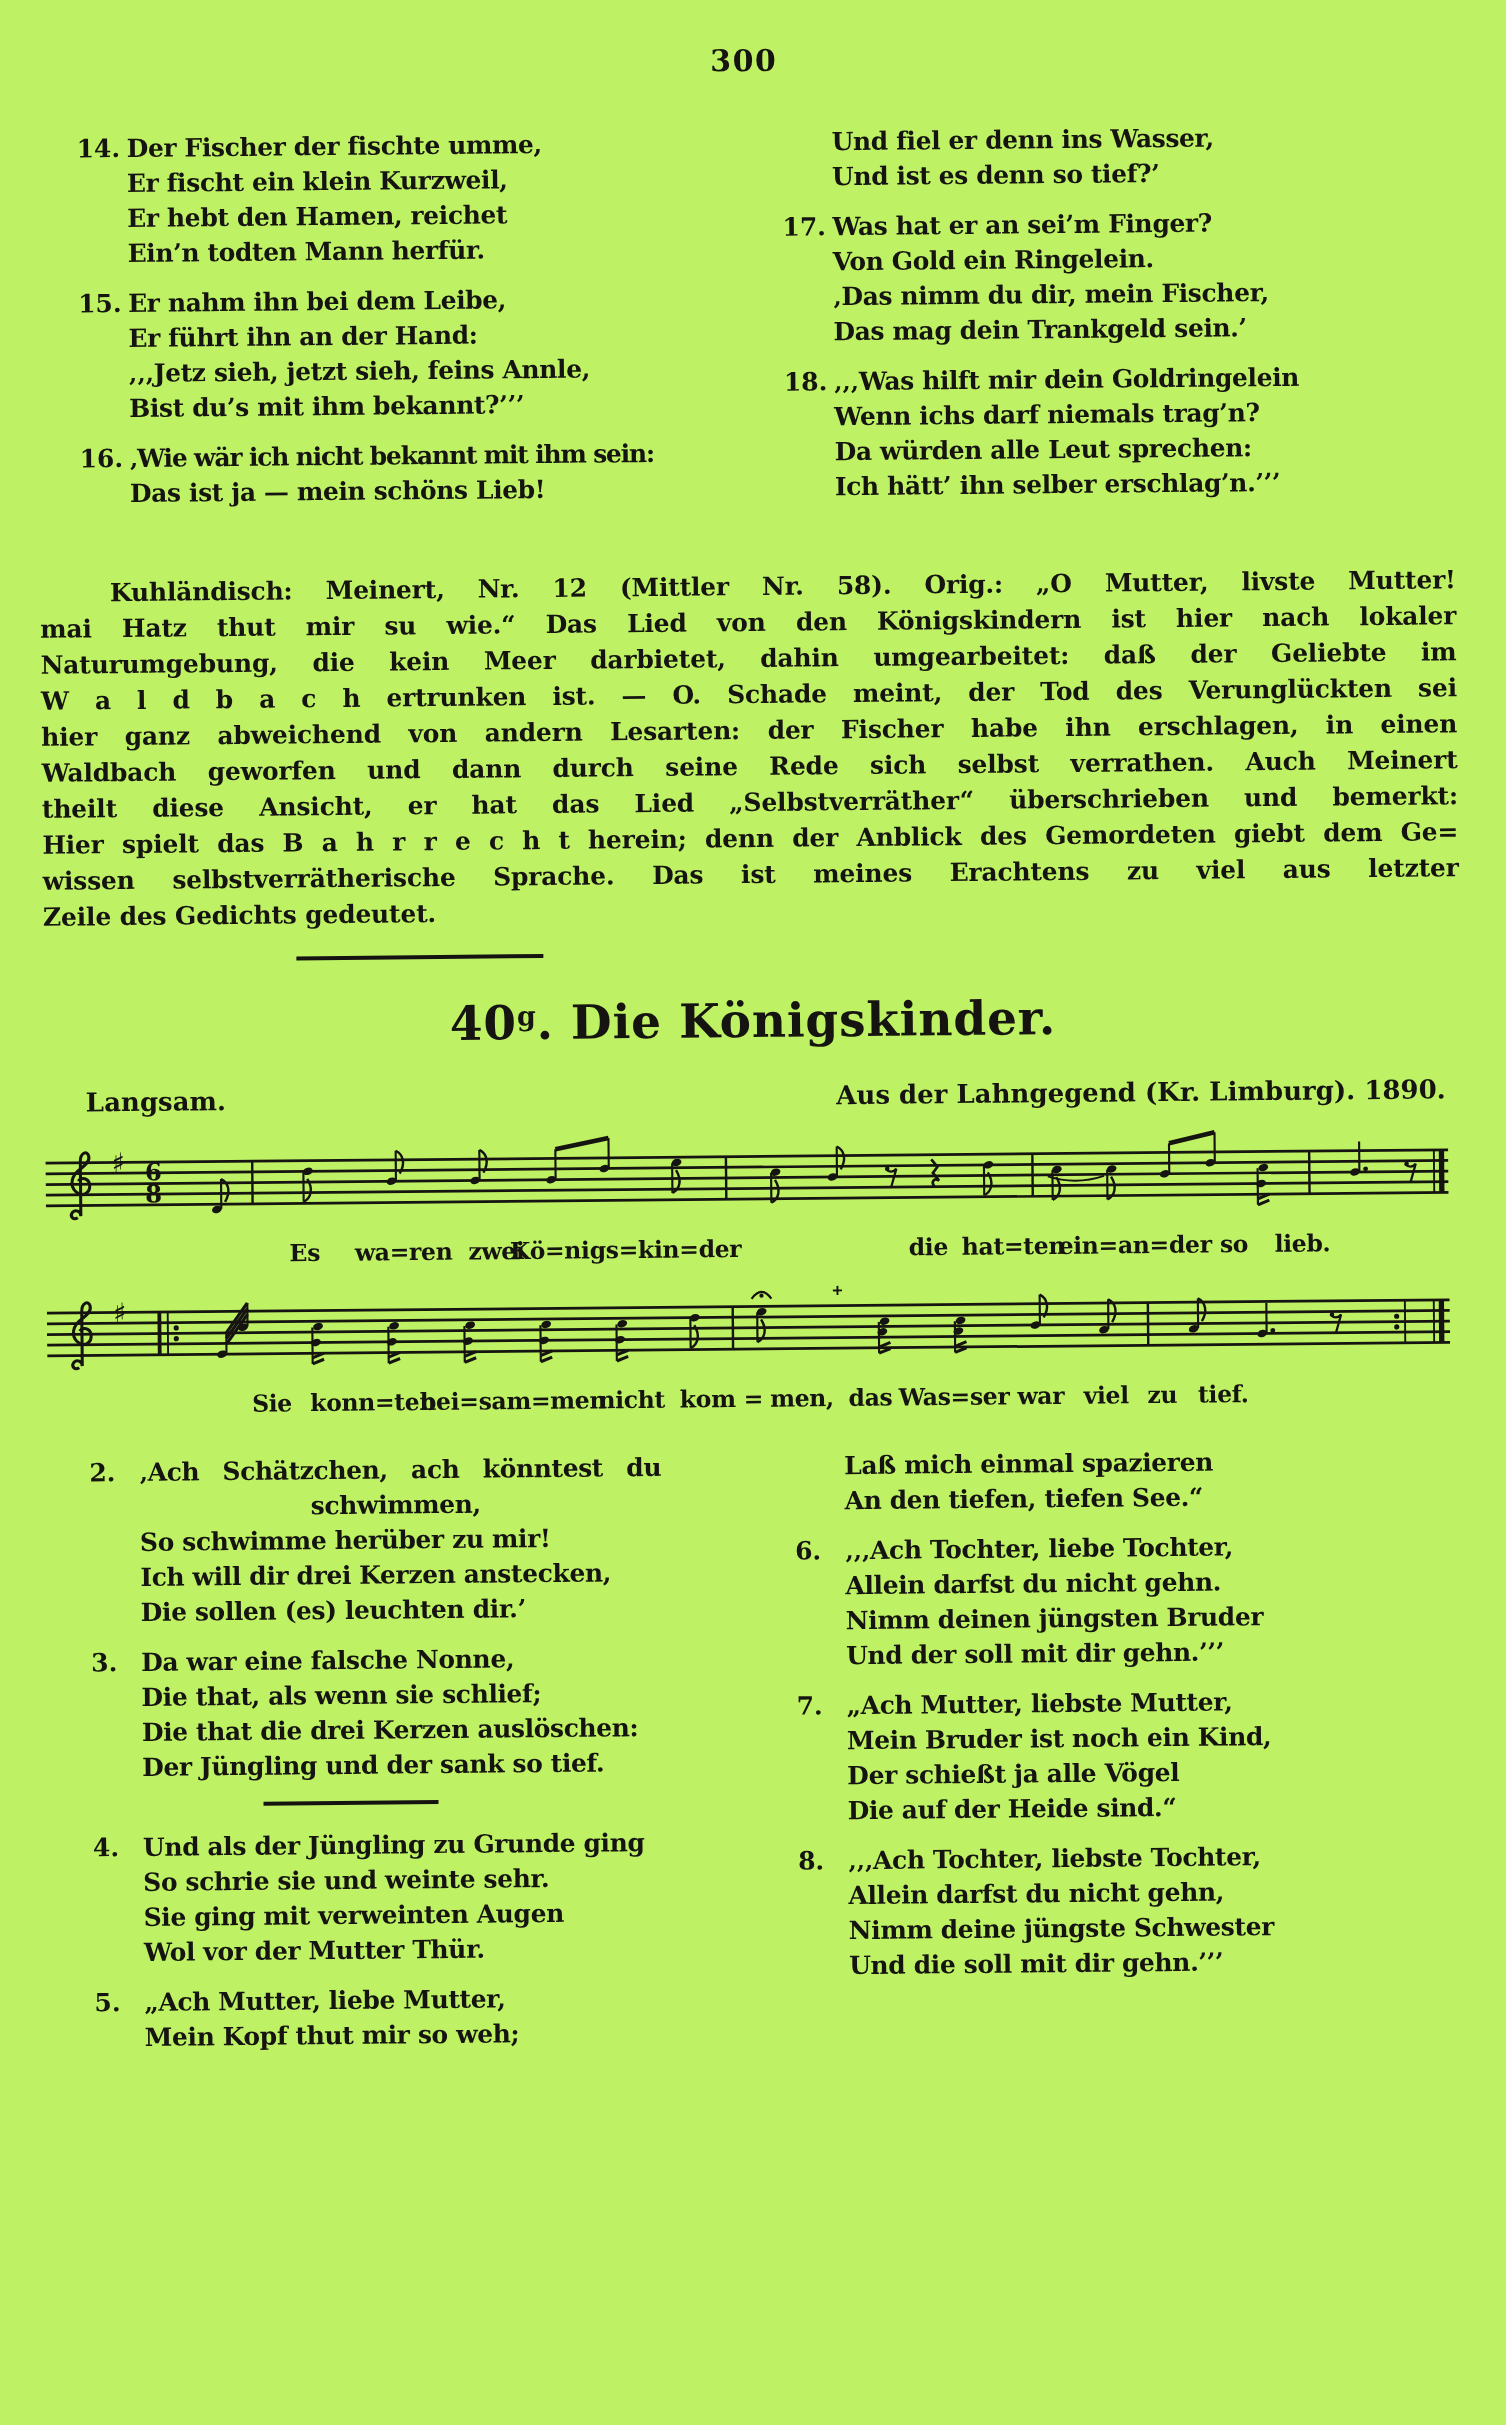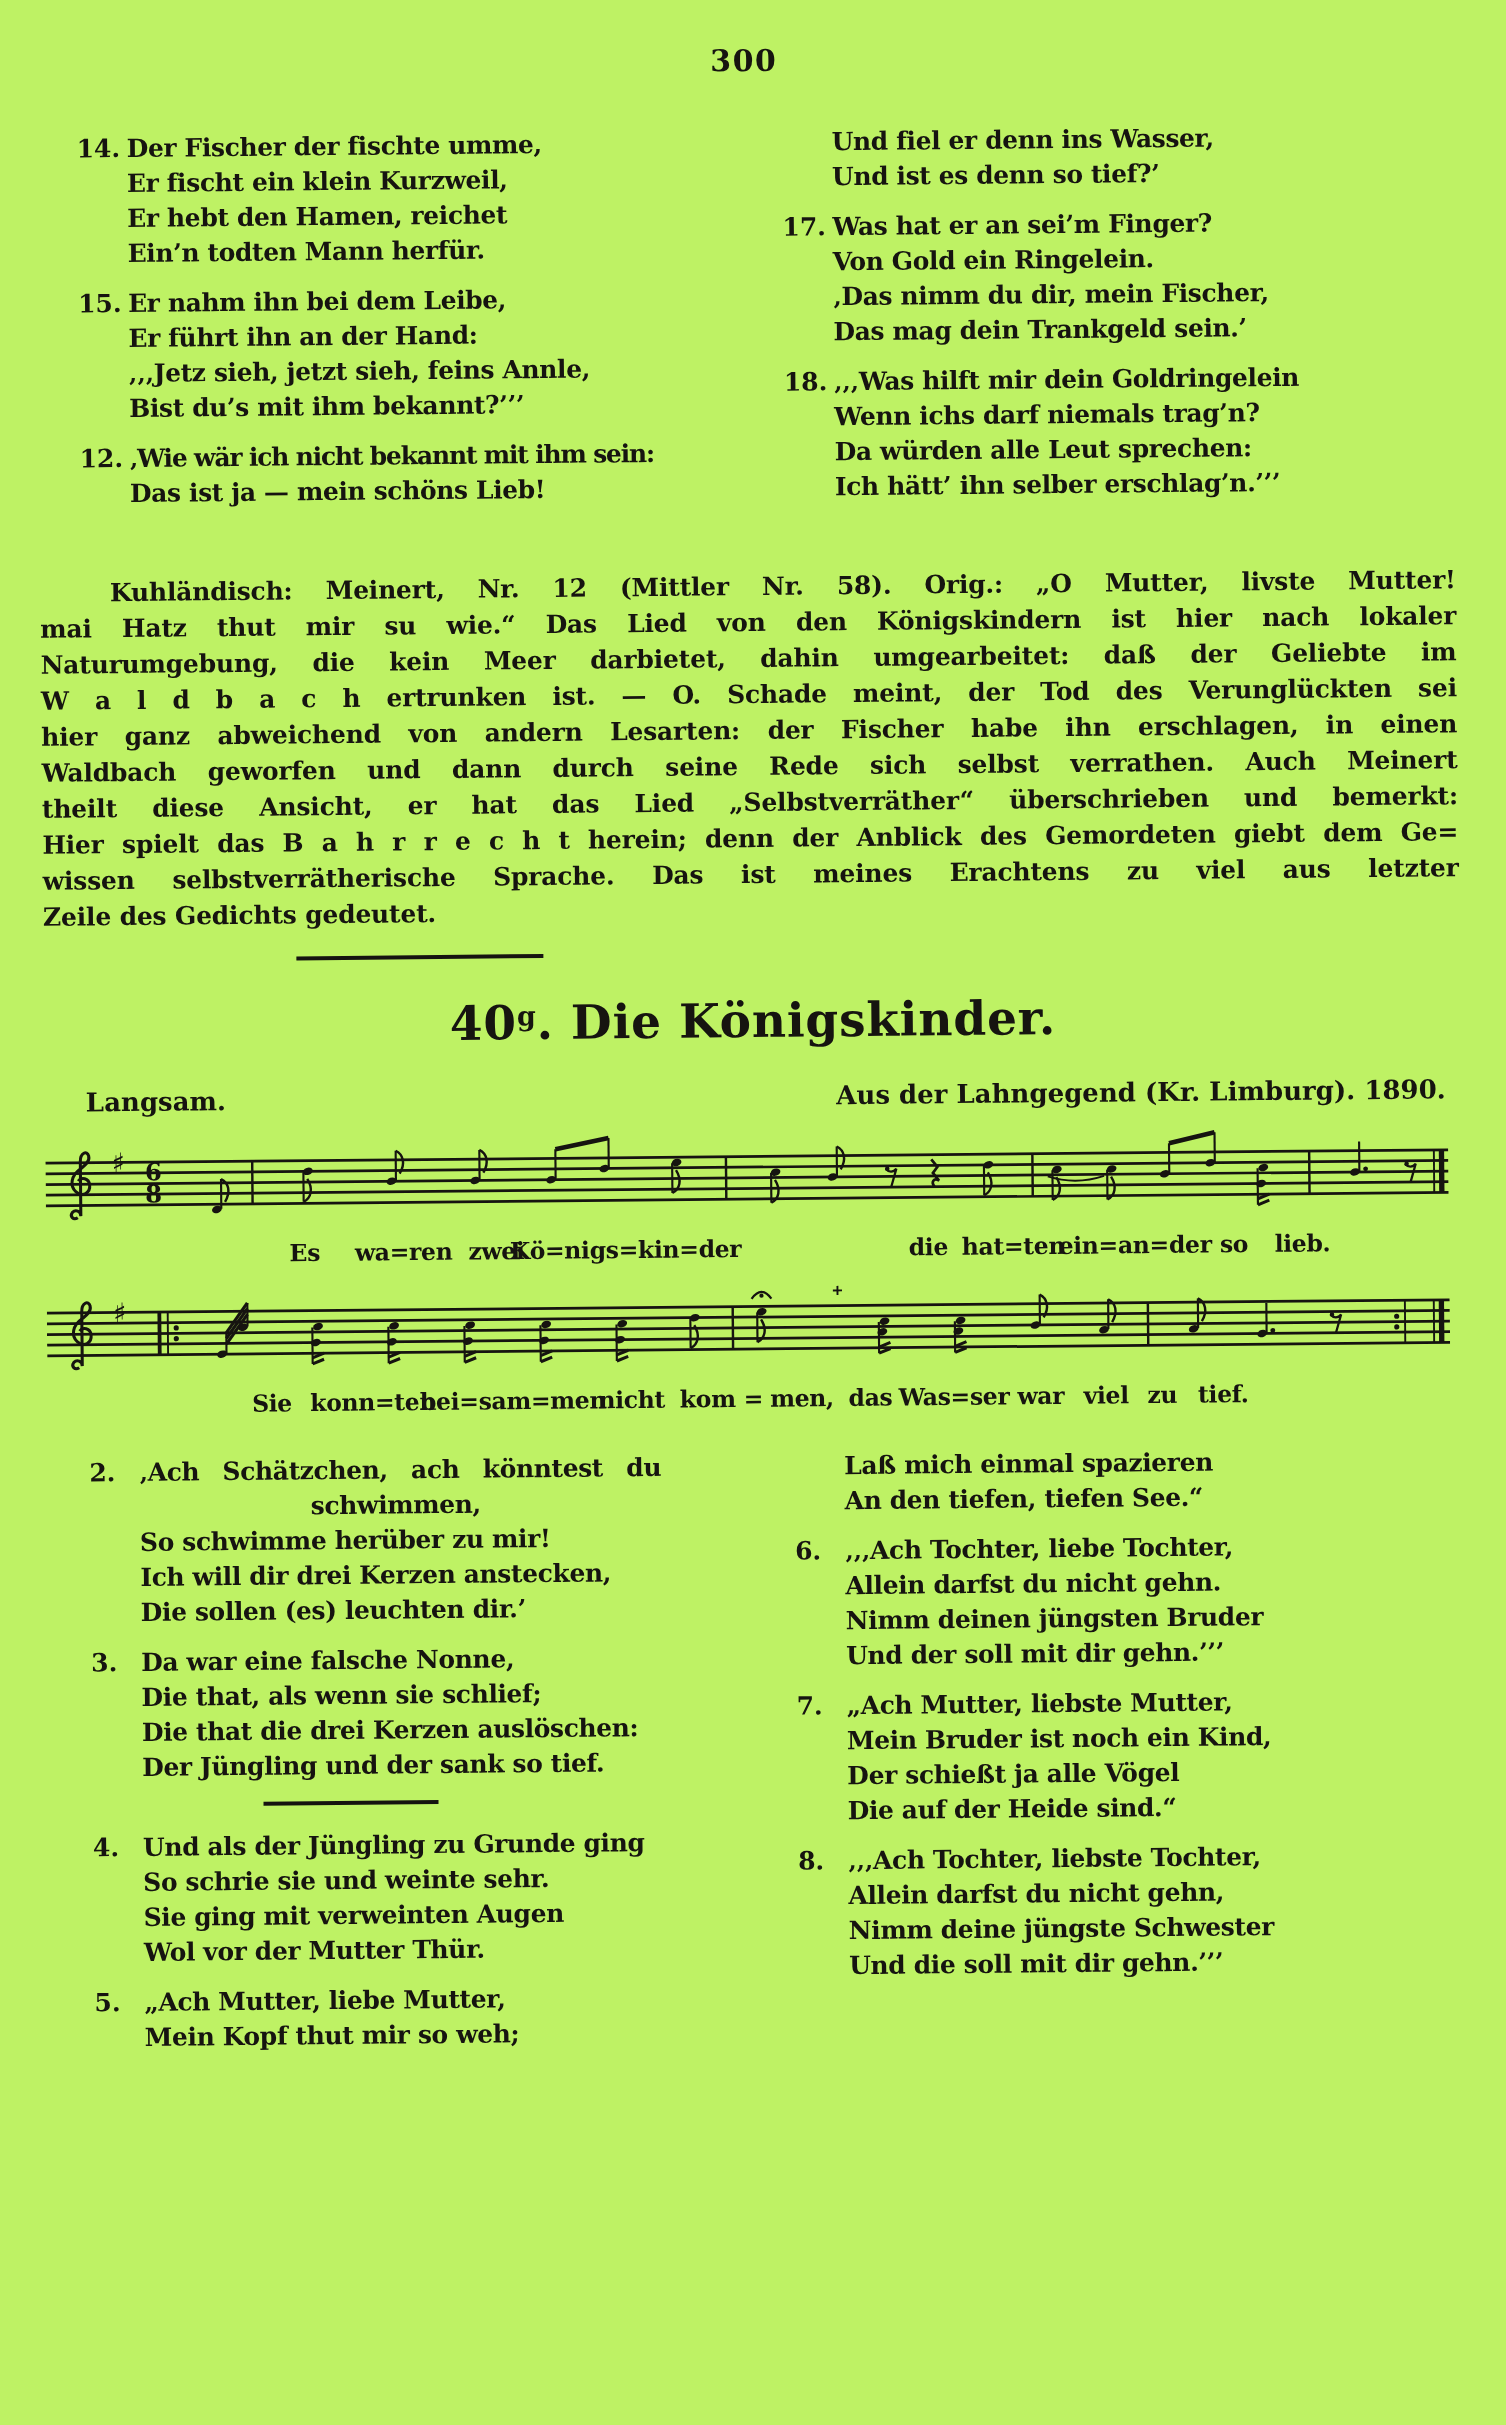--- a/index.html
+++ b/index.html
@@ -54,21 +54,21 @@
           <div class="verse">
             <div class="vnum">15.</div>
             <div class="vlines">
               <div class="vline">Er nahm ihn bei dem Leibe,</div>
               <div class="vline">Er führt ihn an der Hand:</div>
               <div class="vline">‚‚‚Jetz sieh, jetzt sieh, feins Annle,</div>
               <div class="vline">Bist du’s mit ihm bekannt?’’’</div>
             </div>
           </div>
           <div class="verse">
-            <div class="vnum">12.</div>
+            <div class="vnum">16.</div>
             <div class="vlines">
               <div class="vline tight">‚Wie wär ich nicht bekannt mit ihm sein:</div>
               <div class="vline">Das ist ja — mein schöns Lieb!</div>
             </div>
           </div>
         </div>
       <div class="col" id="top-right">
           <div class="verse">
             <div class="vnum"></div>
             <div class="vlines">

